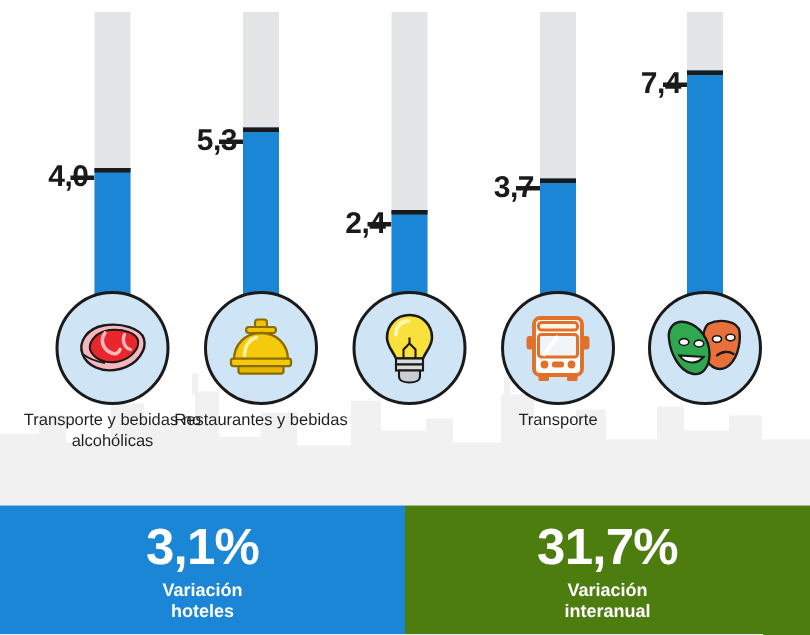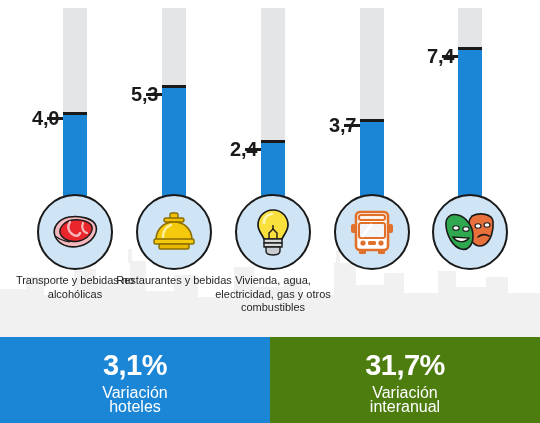--- a/index.html
+++ b/index.html
@@ -123,28 +123,28 @@
   }
   .band {
     flex: 1 1 50%;
     display: flex;
     flex-direction: column;
     align-items: center;
     justify-content: center;
     color: #ffffff;
   }
   .band .big {
-    font-size: 29px;
+    font-size: 34px;
     font-weight: bold;
     line-height: 38px;
     letter-spacing: -0.5px;
   }
   .band .sub {
-    font-size: 16px;
-    font-weight: normal;
+    font-size: 12px;
+    font-weight: bold;
     line-height: 14px;
     text-align: center;
     margin-top: 2px;
   }
 </style>
 </head>
 <body>
 
 <div id="root">
 
@@ -231,21 +231,20 @@
         <svg width="40" height="50" viewBox="0 0 40 50">
           <path d="M20 3 C11 3 5 10 5 18 C5 24 9 27 11 32 L29 32 C31 27 35 24 35 18 C35 10 29 3 20 3 Z" fill="#f9e03c" stroke="#1a1a1a" stroke-width="1.7"></path>
           <path d="M11 16 C11 10 15 7 19 7" fill="none" stroke="#fdf6b0" stroke-width="2.6" stroke-linecap="round"></path>
           <path d="M16 32 L16 26 L20 22 L24 26 L24 32" fill="none" stroke="#1a1a1a" stroke-width="1.4"></path>
           <path d="M20 22 L20 18" fill="none" stroke="#1a1a1a" stroke-width="1.4"></path>
           <rect x="11" y="32" width="18" height="4" fill="#d9dbdd" stroke="#1a1a1a" stroke-width="1.4"></rect>
           <rect x="11" y="36" width="18" height="4" fill="#d9dbdd" stroke="#1a1a1a" stroke-width="1.4"></rect>
           <path d="M13 40 L13 44 C13 46.5 16 48 20 48 C24 48 27 46.5 27 44 L27 40 Z" fill="#c9ccd0" stroke="#1a1a1a" stroke-width="1.4"></path>
         </svg>
       </div>
-      <div class="caption">Vivienda, agua, electricidad, gas y otros combustibles</div>
     </div>
 
     <div class="col" style="left:318px;">
       <div class="value" style="left:-8px; top:114px;">3,7</div>
       <div class="leader" style="left:26px; top:124px;"></div>
       <div class="tube">
         <div class="fill" style="height:85px;">
           <div class="fill-cap"></div>
         </div>
       </div>
@@ -257,20 +256,21 @@
           <path d="M13 29 L23 16" stroke="#ffffff" stroke-width="2.4"></path>
           <rect x="2" y="16" width="5" height="9" rx="2" fill="#e0702a"></rect>
           <rect x="39" y="16" width="5" height="9" rx="2" fill="#e0702a"></rect>
           <circle cx="14" cy="35" r="2.6" fill="#e0702a"></circle>
           <circle cx="32" cy="35" r="2.6" fill="#e0702a"></circle>
           <rect x="19" y="33" width="8" height="4" rx="1.5" fill="#e0702a"></rect>
           <rect x="10" y="42" width="7" height="4" rx="1" fill="#e0702a"></rect>
           <rect x="29" y="42" width="7" height="4" rx="1" fill="#e0702a"></rect>
         </svg>
       </div>
+      <div class="caption">Transporte</div>
     </div>
 
     <div class="col" style="left:416px;">
       <div class="value" style="left:-8px; top:45px;">7,4</div>
       <div class="leader" style="left:26px; top:55px;"></div>
       <div class="tube">
         <div class="fill" style="height:157px;">
           <div class="fill-cap"></div>
         </div>
       </div>

